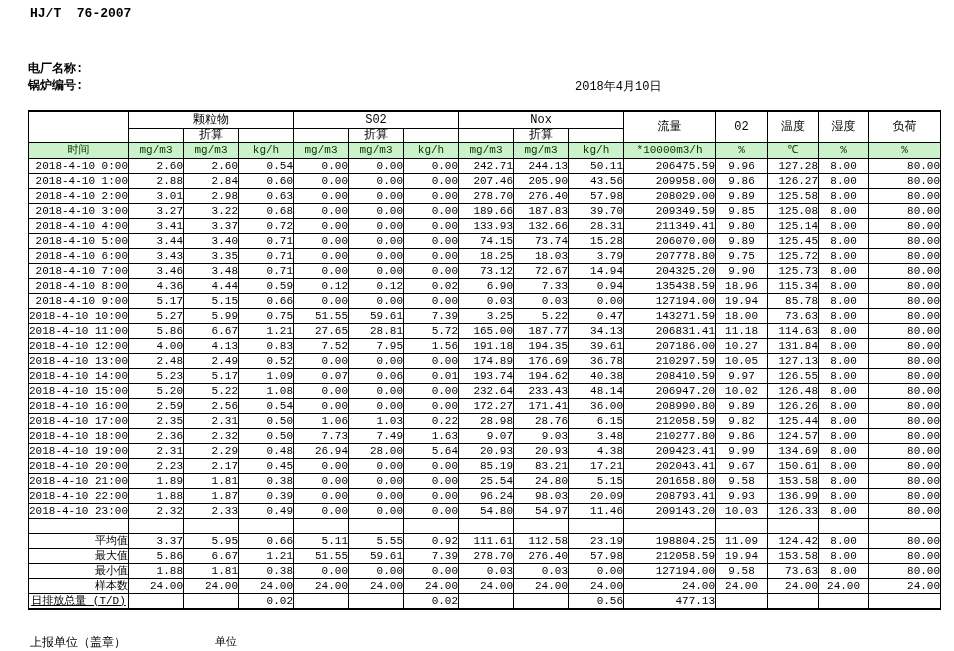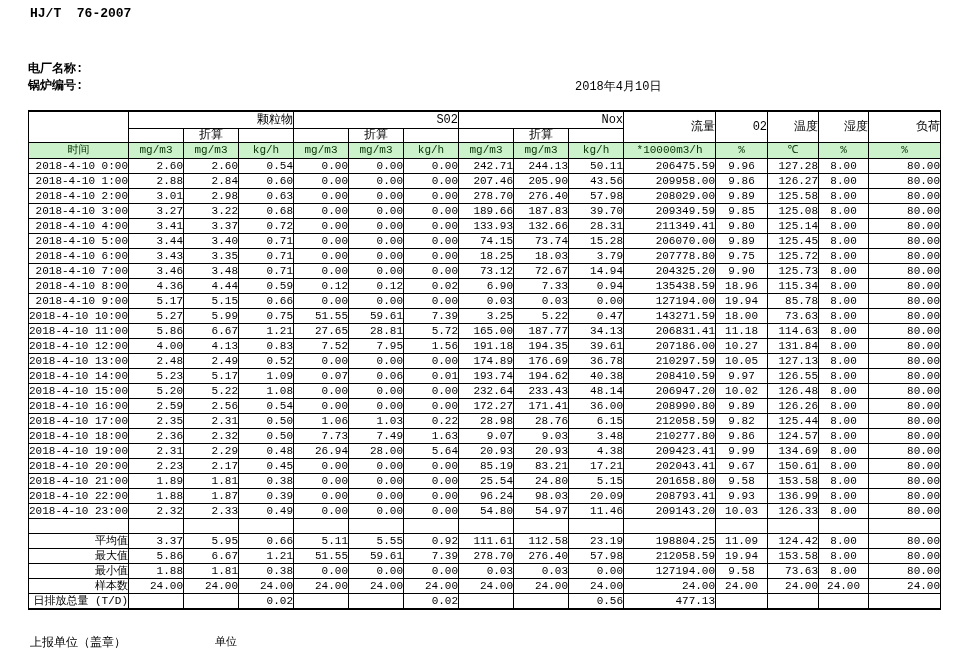--- a/index.html
+++ b/index.html
@@ -11,30 +11,30 @@
   .boiler{position:absolute;left:28px;top:77px;font-size:12px;font-weight:bold;}
   .date{position:absolute;left:575px;top:78px;font-size:12px;}
   .f1{position:absolute;left:30px;top:615px;font-size:12px;}
   .f2{position:absolute;left:30px;top:634px;font-size:12px;}
   .f3{position:absolute;left:215px;top:634px;font-size:11px;}
 
   table.rep{position:absolute;left:28px;top:110px;width:912px;border-collapse:collapse;table-layout:fixed;
     border-top:2px solid #000;border-bottom:2px solid #000;}
   .rep th,.rep td{border:1px solid #000;padding:0;font-weight:normal;font-size:11px;line-height:13px;
     white-space:nowrap;overflow:hidden;}
-  .rep thead tr.g1 th{height:16px;font-size:12px;text-align:right;}
+  .rep thead tr.g1 th{height:16px;font-size:12px;text-align:center;}
   .rep thead tr.g2 th{height:13px;font-size:12px;text-align:center;}
   .rep thead tr.g3 th{height:15px;text-align:center;}
   .green{background:#ccf2cc;color:#063300;}
   .time-h{font-size:14px;}
   .unit{font-size:11px;}
   .rep tbody td{height:14px;}
   .r{text-align:right;padding-right:4px;}
   .c{text-align:center;}
-  .l{text-align:right;padding-left:2px;}
+  .l{text-align:center;padding-left:2px;text-decoration:underline;}
   .time-cell{text-align:right;padding-right:3px;}
 </style>
 </head>
 <body>
 
 <div class="page">
   <div class="std">HJ/T  76-2007</div>
   <div class="plant">电厂名称:</div>
   <div class="boiler">锅炉编号:</div>
   <div class="date">2018年4月10日</div>

